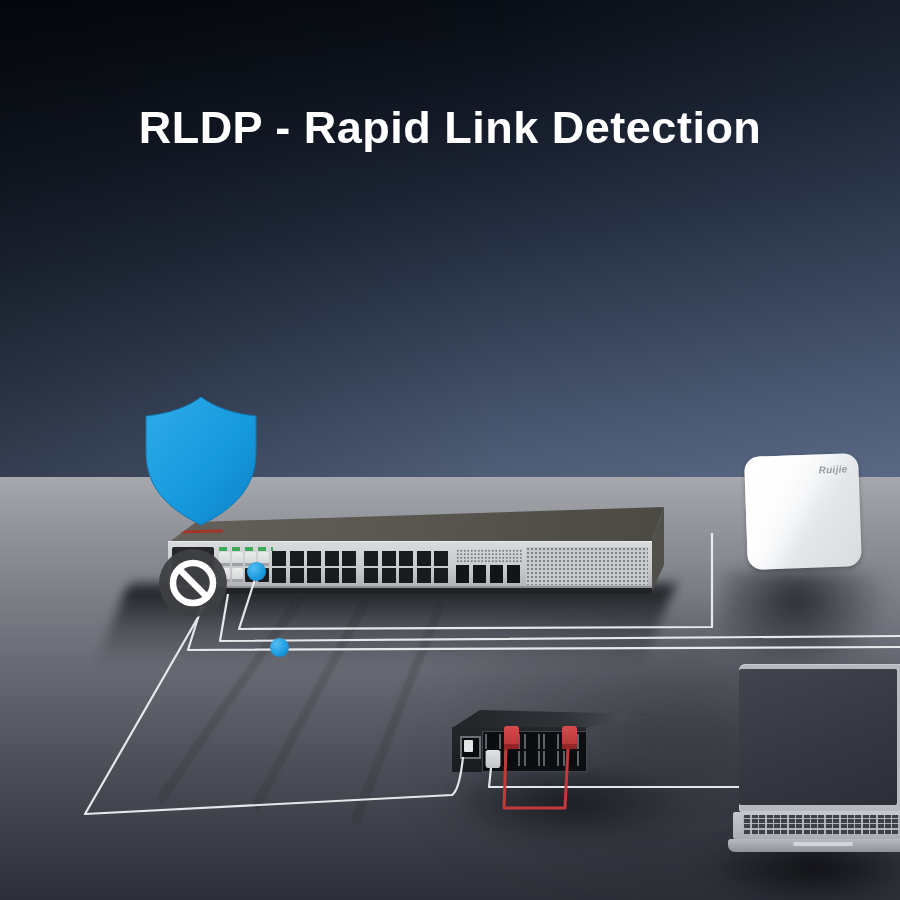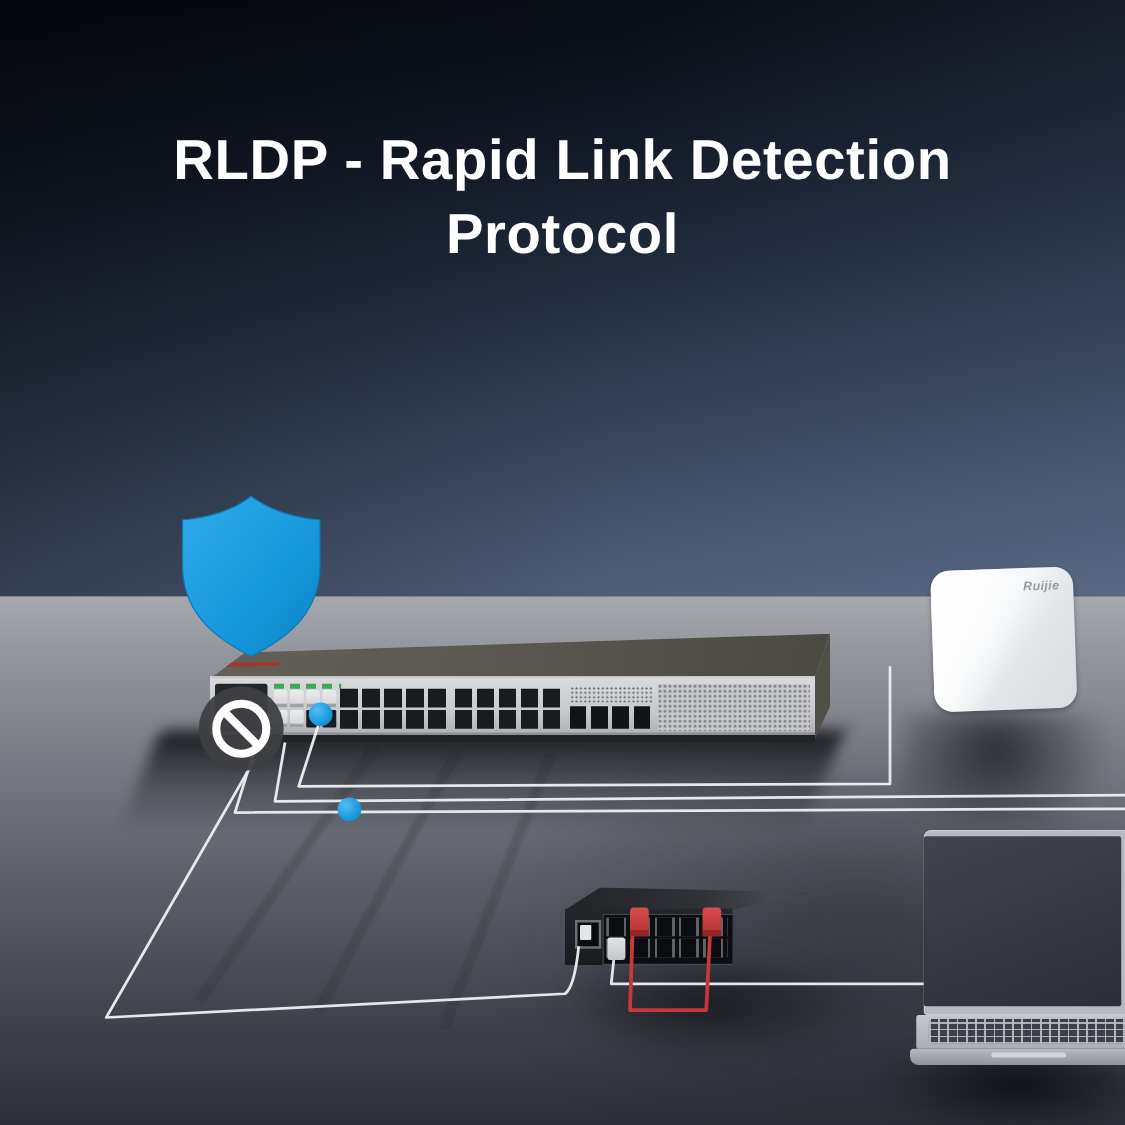--- a/index.html
+++ b/index.html
@@ -242,16 +242,15 @@
 
   <div class="noentry">
     <svg width="68" height="68" viewBox="0 0 68 68">
       <circle cx="34" cy="34" r="20" fill="none" stroke="#ffffff" stroke-width="6.5"></circle>
       <line x1="20.5" y1="20.5" x2="47.5" y2="47.5" stroke="#ffffff" stroke-width="6.5"></line>
     </svg>
   </div>
 
   <div class="title">
     <div>RLDP - Rapid Link Detection</div>
-    <div>Protocol</div>
   </div>
 
 </div>
 
 </body></html>

